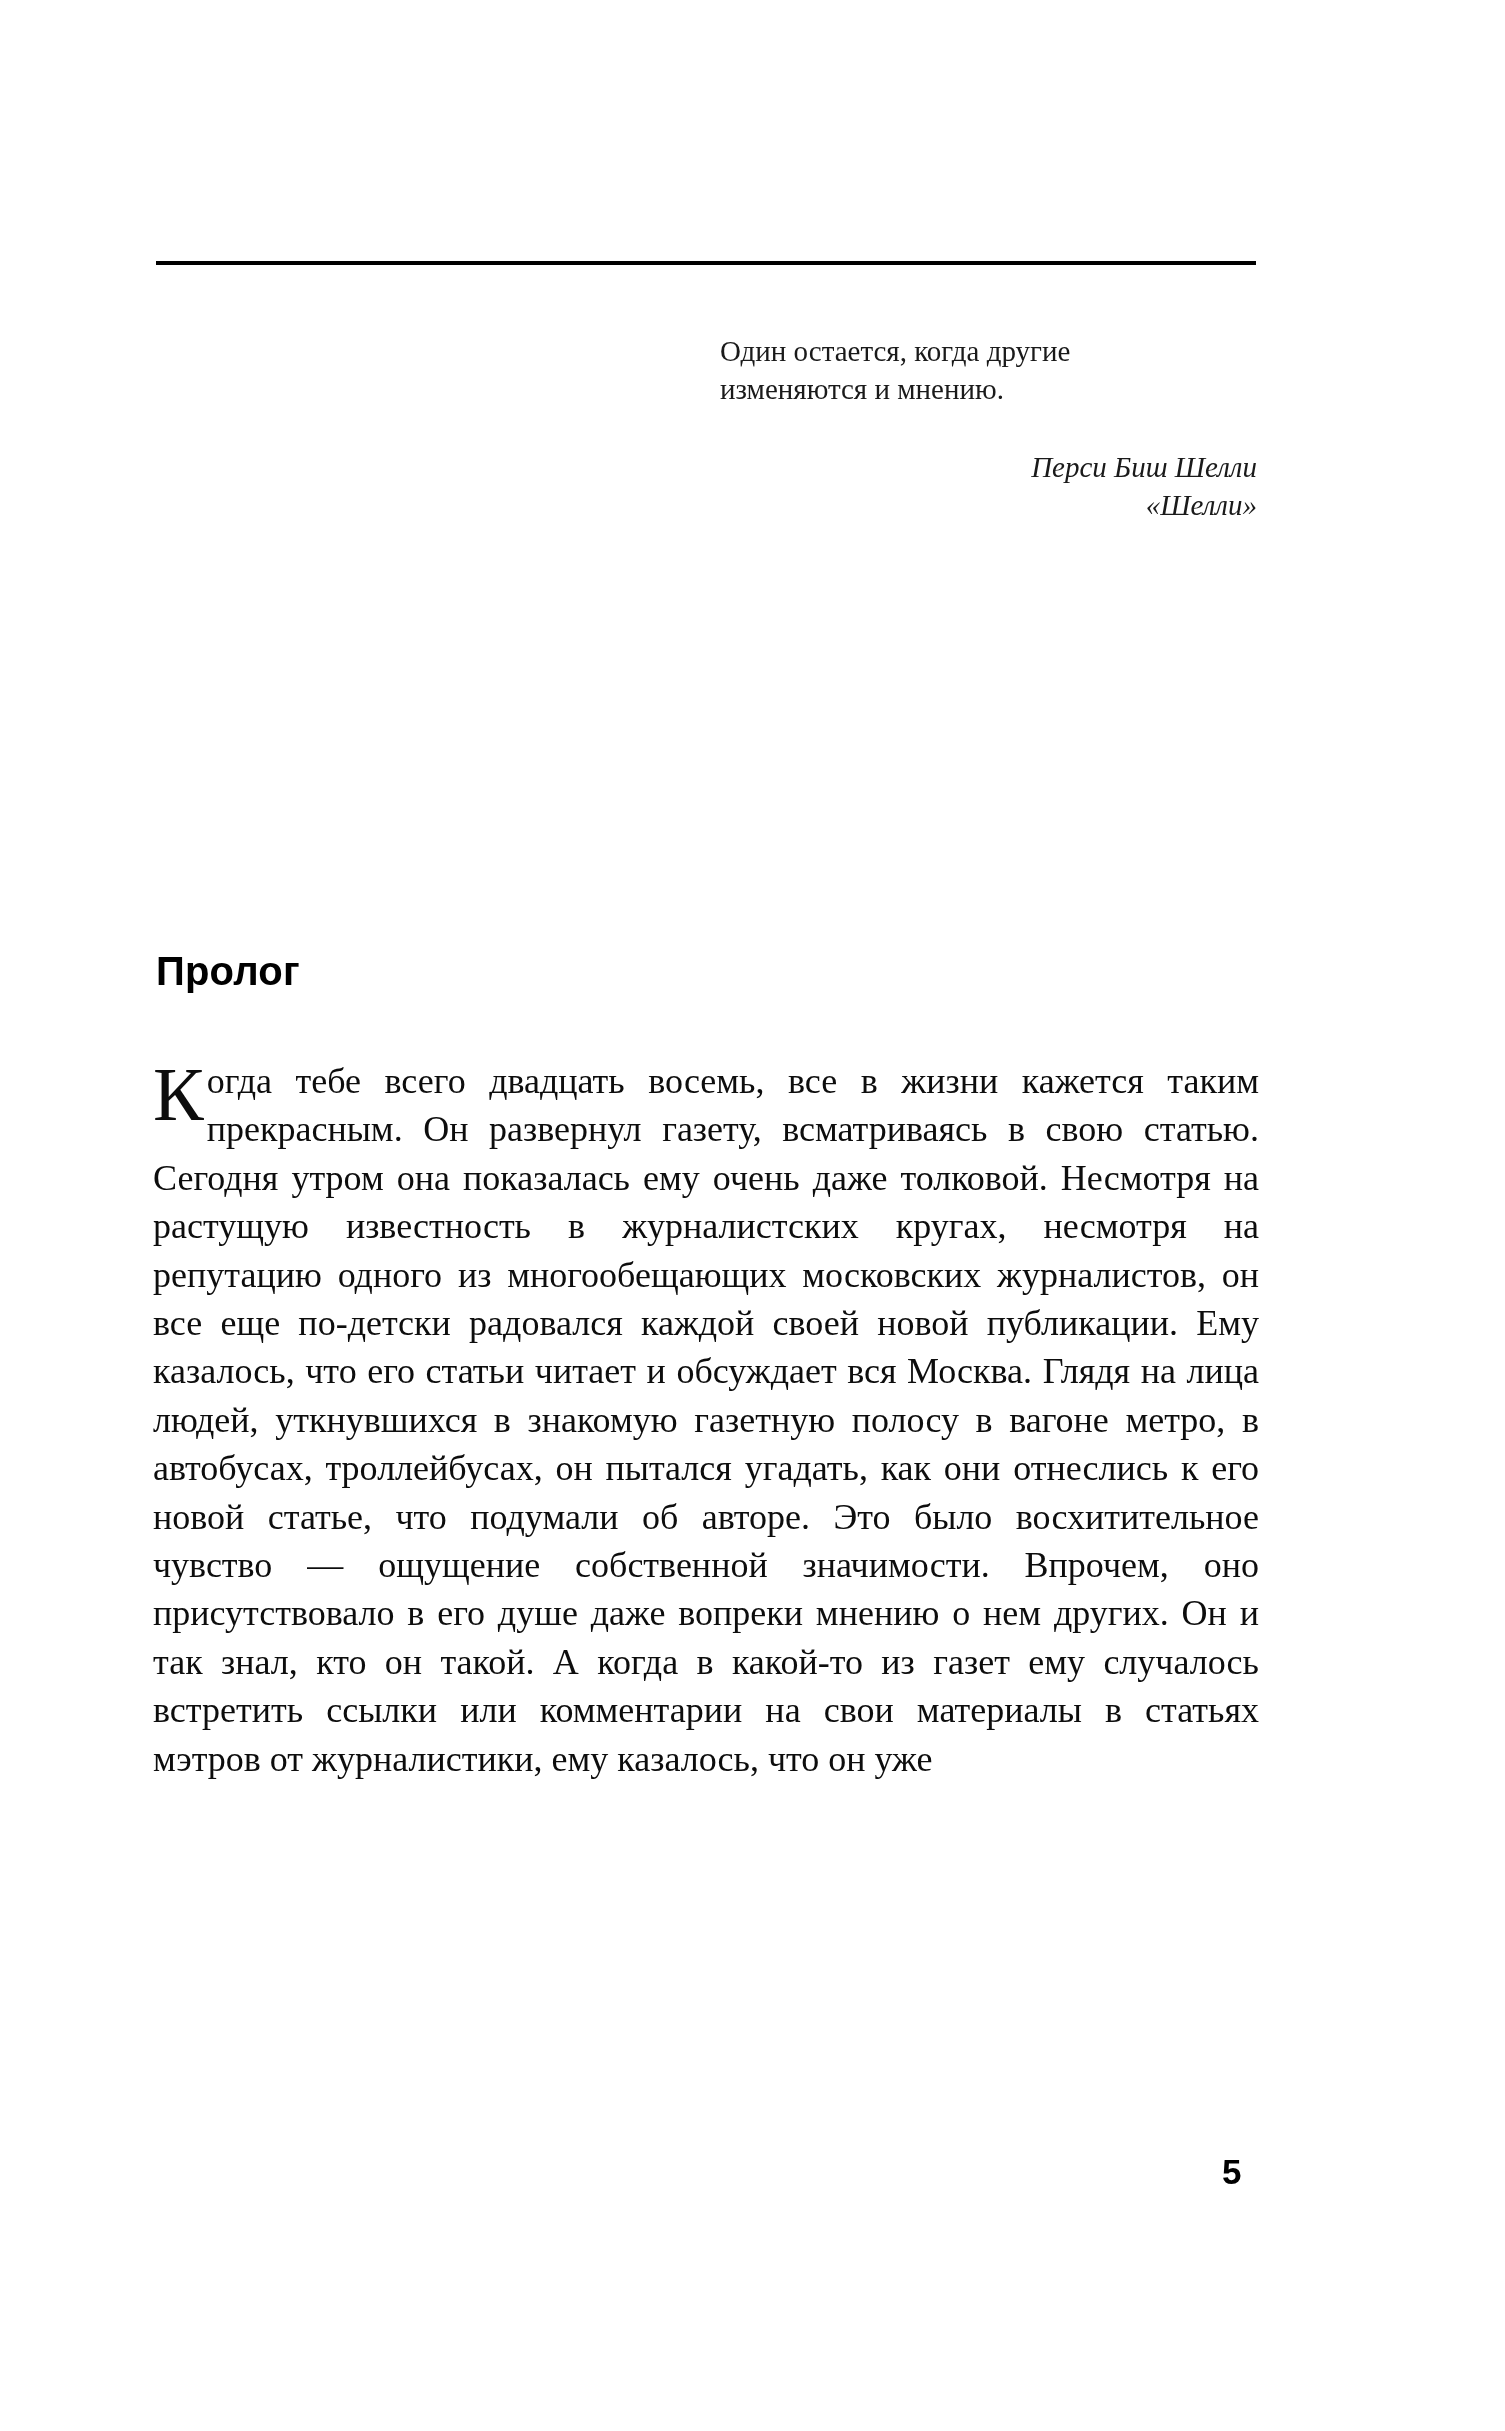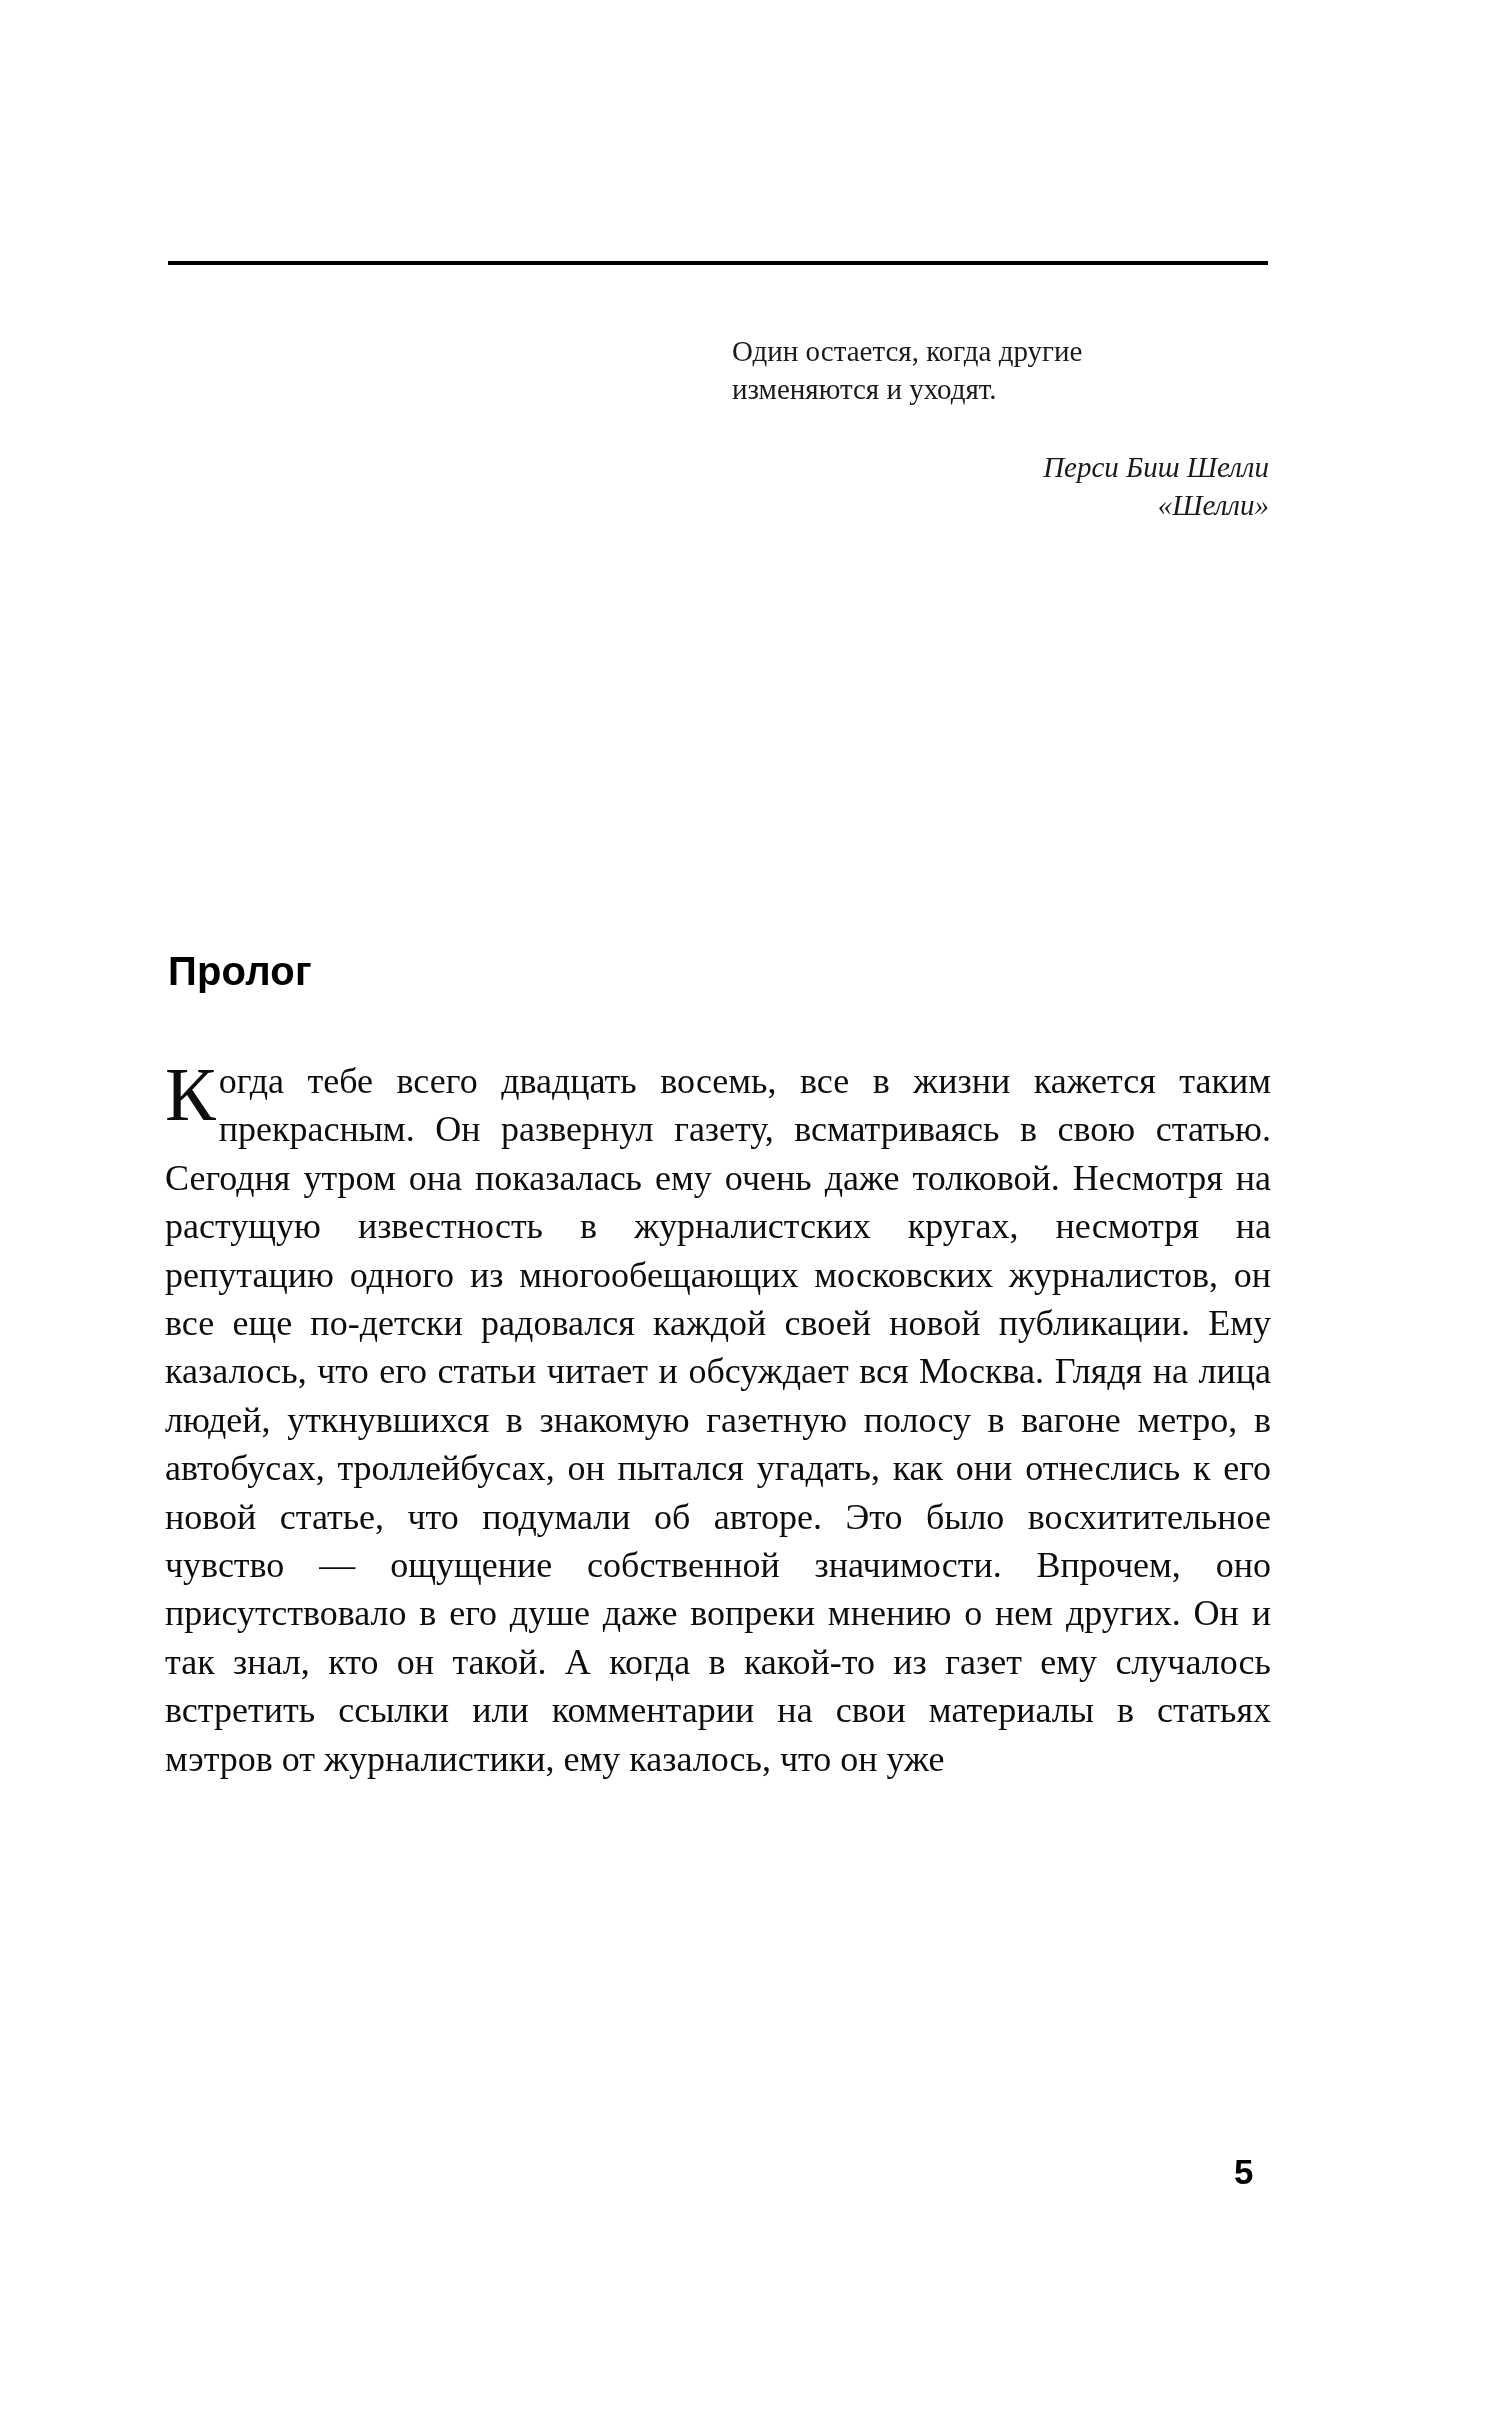--- a/index.html
+++ b/index.html
@@ -11,21 +11,21 @@
     width: 1506px;
     height: 2432px;
     position: relative;
     font-family: "Liberation Serif", serif;
     color: #111111;
     -webkit-font-smoothing: antialiased;
   }
 
   .page {
     position: absolute;
-    left: 16px;
+    left: 4px;
     top: 0;
     width: 1444px;
     height: 2432px;
     overflow: hidden;
   }
 
   
   .top-rule {
     position: absolute;
     left: 152px;
@@ -107,21 +107,21 @@
 </style>
 </head>
 <body>
 
 <div class="page">
 
   <div class="top-rule"></div>
 
   <div class="epigraph">
     <span class="epi-line">Один остается, когда другие</span>
-    <span class="epi-line">изменяются и уходят.</span>
+    <span class="epi-line">изменяются и мнению.</span>
     <div class="epi-attrib">
       <span>Перси Биш Шелли</span>
       <span>«Шелли»</span>
     </div>
   </div>
 
   <div class="prolog-heading">Пролог</div>
 
   <div class="body-text">
     <p>

